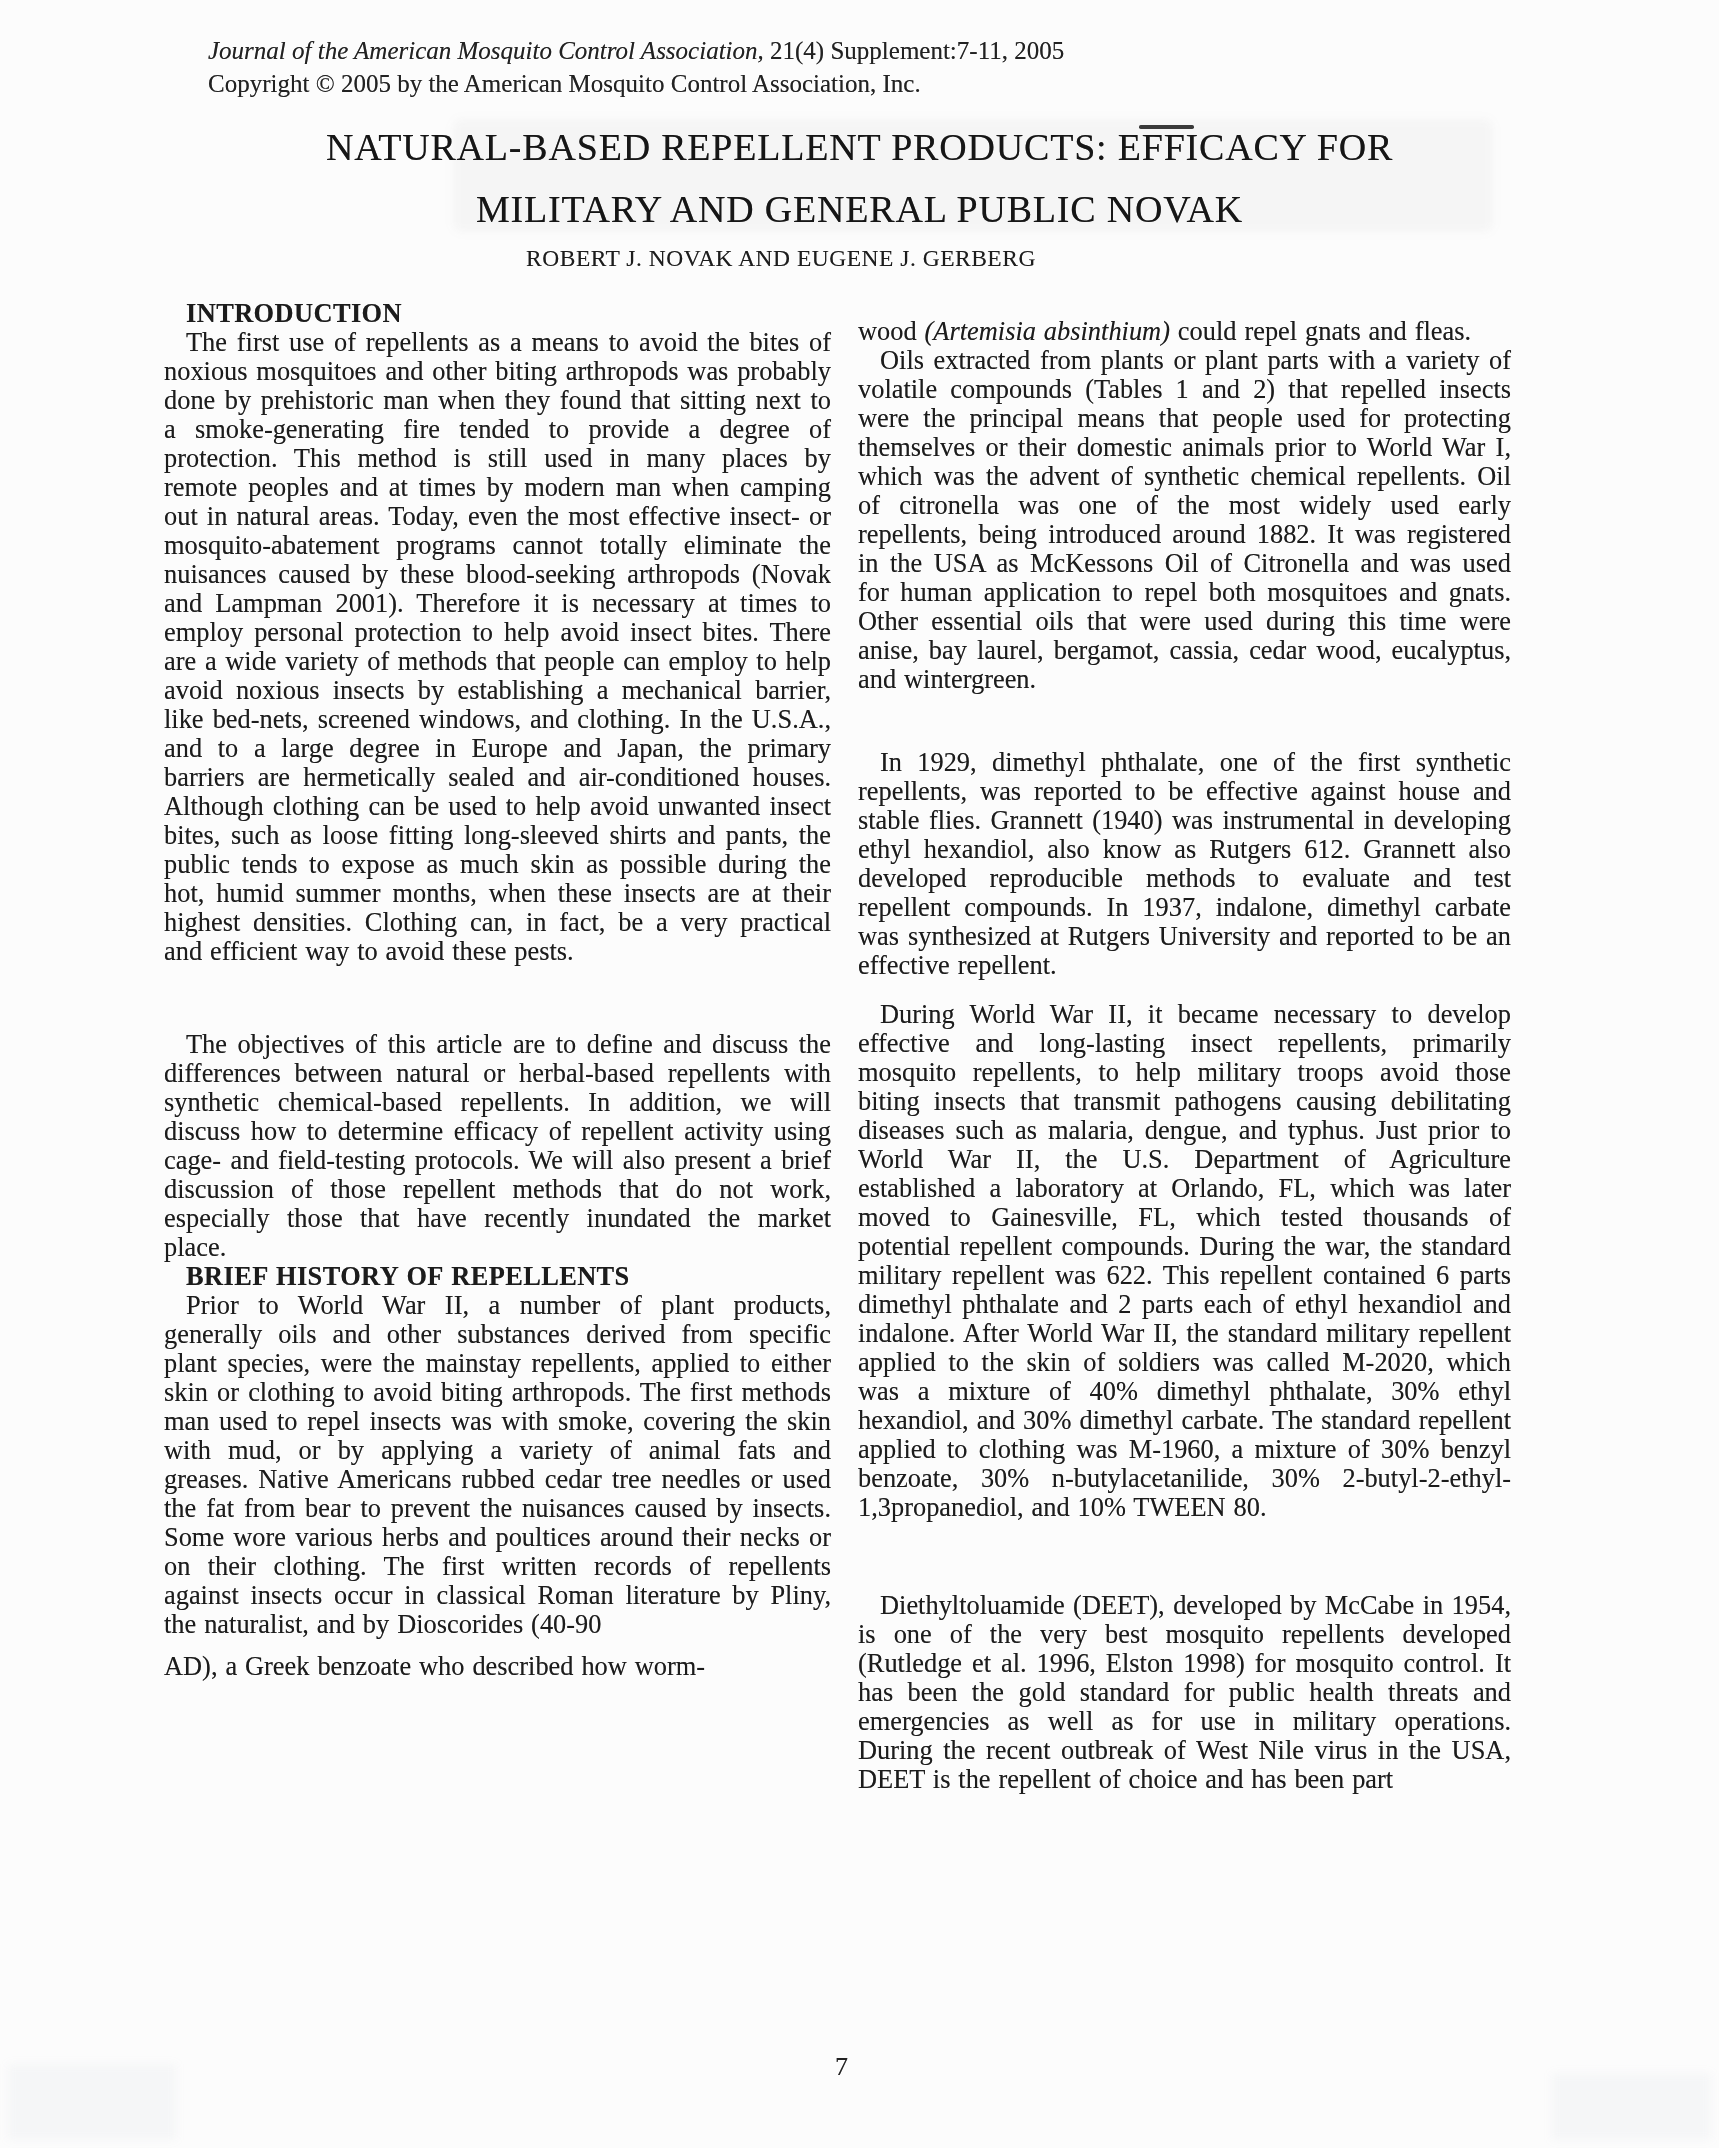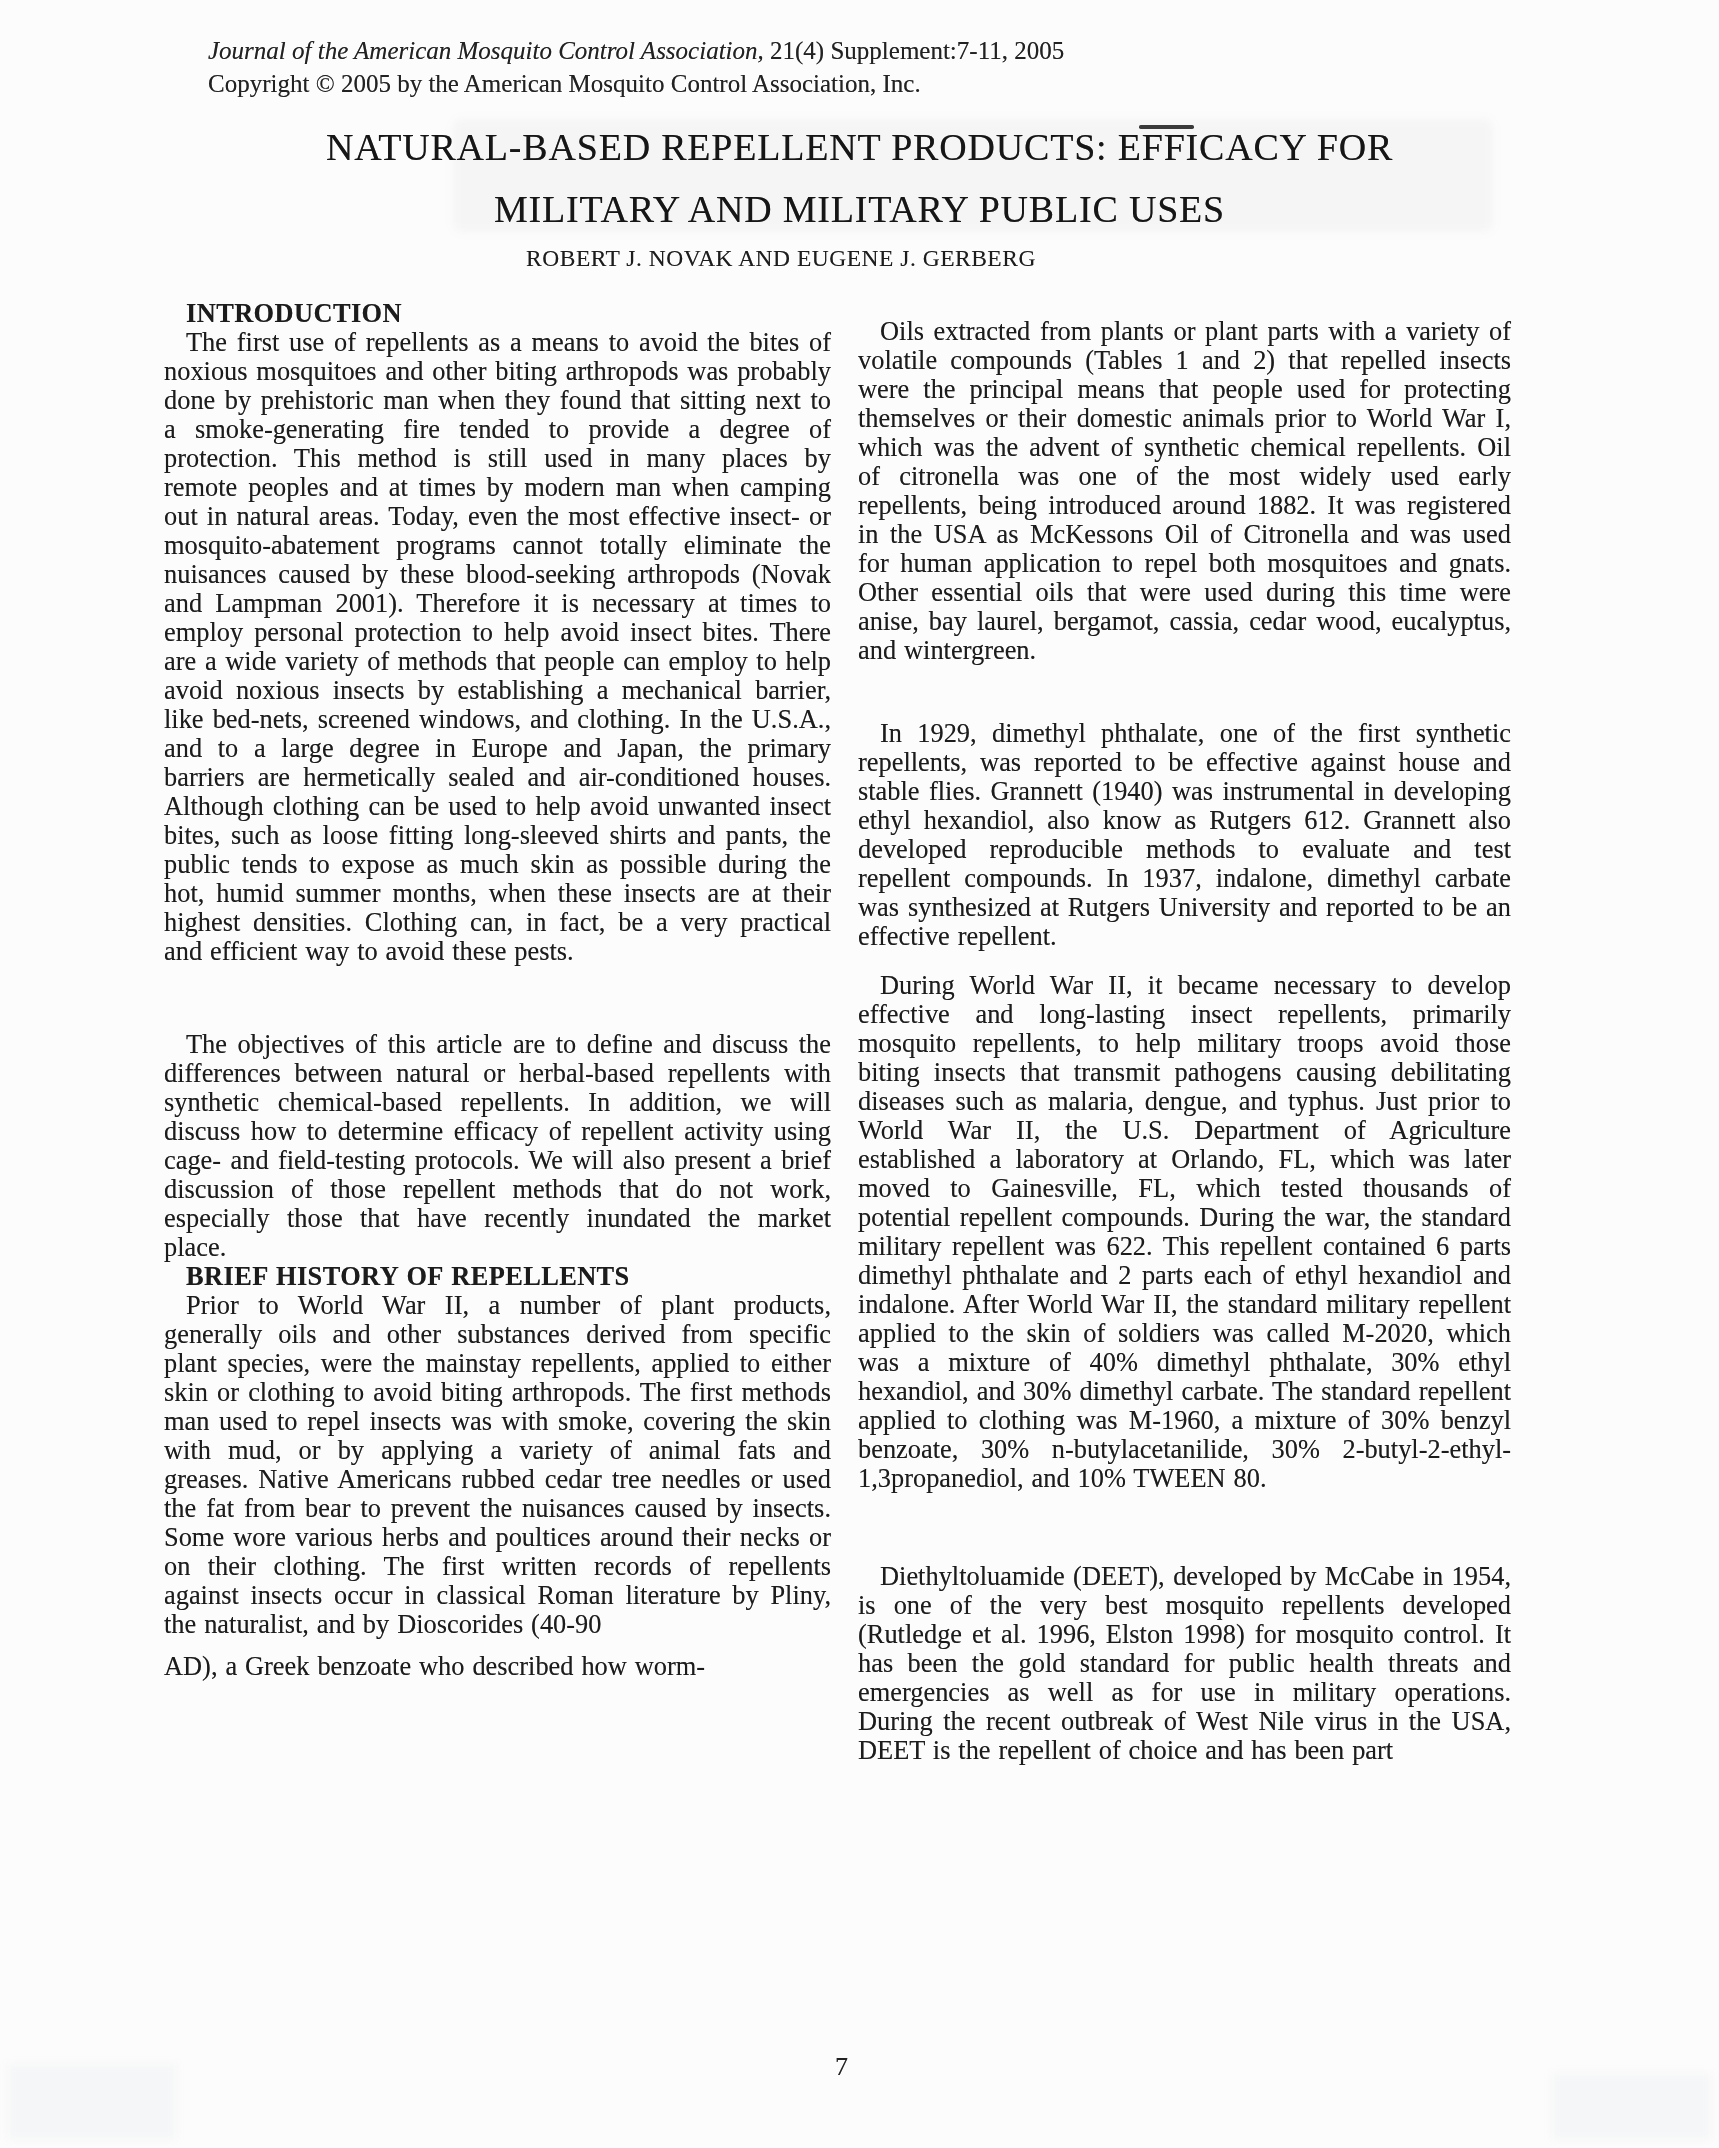--- a/index.html
+++ b/index.html
@@ -93,35 +93,36 @@
 
   <div class="header-block">
     <div><span class="journal-italic">Journal of the American Mosquito Control Association,</span><span> 21(4) Supplement:7-11, 2005</span></div>
     <div>Copyright © 2005 by the American Mosquito Control Association, Inc.</div>
   </div>
 
   <div class="title-overline"></div>
 
   <div class="title-block">
     <div>NATURAL-BASED REPELLENT PRODUCTS: EFFICACY FOR</div>
-    <div>MILITARY AND MILITARY PUBLIC USES</div>
+    <div>MILITARY AND GENERAL PUBLIC NOVAK</div>
   </div>
 
   <div class="authors-line">ROBERT J. NOVAK AND EUGENE J. GERBERG</div>
 
   <div class="col col-left">
     <p class="sec-heading h-intro">INTRODUCTION</p>
     <p>The first use of repellents as a means to avoid the bites of noxious mosquitoes and other biting arthropods was probably done by prehistoric man when they found that sitting next to a smoke-generating fire tended to provide a degree of protection. This method is still used in many places by remote peoples and at times by modern man when camping out in natural areas. Today, even the most effective insect- or mosquito-abatement programs cannot totally eliminate the nuisances caused by these blood-seeking arthropods (Novak and Lampman 2001). Therefore it is necessary at times to employ personal protection to help avoid insect bites. There are a wide variety of methods that people can employ to help avoid noxious insects by establishing a mechanical barrier, like bed-nets, screened windows, and clothing. In the U.S.A., and to a large degree in Europe and Japan, the primary barriers are hermetically sealed and air-conditioned houses. Although clothing can be used to help avoid unwanted insect bites, such as loose fitting long-sleeved shirts and pants, the public tends to expose as much skin as possible during the hot, humid summer months, when these insects are at their highest densities. Clothing can, in fact, be a very practical and efficient way to avoid these pests.</p>
     <p class="gap-objectives">The objectives of this article are to define and discuss the differences between natural or herbal-based repellents with synthetic chemical-based repellents. In addition, we will discuss how to determine efficacy of repellent activity using cage- and field-testing protocols. We will also present a brief discussion of those repellent methods that do not work, especially those that have recently inundated the market place.</p>
     <p class="sec-heading h-brief">BRIEF HISTORY OF REPELLENTS</p>
     <p>Prior to World War II, a number of plant products, generally oils and other substances derived from specific plant species, were the mainstay repellents, applied to either skin or clothing to avoid biting arthropods. The first methods man used to repel insects was with smoke, covering the skin with mud, or by applying a variety of animal fats and greases. Native Americans rubbed cedar tree needles or used the fat from bear to prevent the nuisances caused by insects. Some wore various herbs and poultices around their necks or on their clothing. The first written records of repellents against insects occur in classical Roman literature by Pliny, the naturalist, and by Dioscorides (40-90</p>
     <p class="noindent gap-ad">AD), a Greek benzoate who described how worm-</p>
   </div>
 
   <div class="col col-right">
+    <p class="noindent"><span>wood </span><span class="species-italic">(Artemisia absinthium)</span><span> could repel gnats and fleas.</span></p>
     <p>Oils extracted from plants or plant parts with a variety of volatile compounds (Tables 1 and 2) that repelled insects were the principal means that people used for protecting themselves or their domestic animals prior to World War I, which was the advent of synthetic chemical repellents. Oil of citronella was one of the most widely used early repellents, being introduced around 1882. It was registered in the USA as McKessons Oil of Citronella and was used for human application to repel both mosquitoes and gnats. Other essential oils that were used during this time were anise, bay laurel, bergamot, cassia, cedar wood, eucalyptus, and wintergreen.</p>
     <p class="gap-in1929">In 1929, dimethyl phthalate, one of the first synthetic repellents, was reported to be effective against house and stable flies. Grannett (1940) was instrumental in developing ethyl hexandiol, also know as Rutgers 612. Grannett also developed reproducible methods to evaluate and test repellent compounds. In 1937, indalone, dimethyl carbate was synthesized at Rutgers University and reported to be an effective repellent.</p>
     <p class="gap-during">During World War II, it became necessary to develop effective and long-lasting insect repellents, primarily mosquito repellents, to help military troops avoid those biting insects that transmit pathogens causing debilitating diseases such as malaria, dengue, and typhus. Just prior to World War II, the U.S. Department of Agriculture established a laboratory at Orlando, FL, which was later moved to Gainesville, FL, which tested thousands of potential repellent compounds. During the war, the standard military repellent was 622. This repellent contained 6 parts dimethyl phthalate and 2 parts each of ethyl hexandiol and indalone. After World War II, the standard military repellent applied to the skin of soldiers was called M-2020, which was a mixture of 40% dimethyl phthalate, 30% ethyl hexandiol, and 30% dimethyl carbate. The standard repellent applied to clothing was M-1960, a mixture of 30% benzyl benzoate, 30% n-butylacetanilide, 30% 2-butyl-2-ethyl-1,3propanediol, and 10% TWEEN 80.</p>
     <p class="gap-deet">Diethyltoluamide (DEET), developed by McCabe in 1954, is one of the very best mosquito repellents developed (Rutledge et al. 1996, Elston 1998) for mosquito control. It has been the gold standard for public health threats and emergencies as well as for use in military operations. During the recent outbreak of West Nile virus in the USA, DEET is the repellent of choice and has been part</p>
   </div>
 
   <div class="page-number">7</div>
 
 </div>
 

